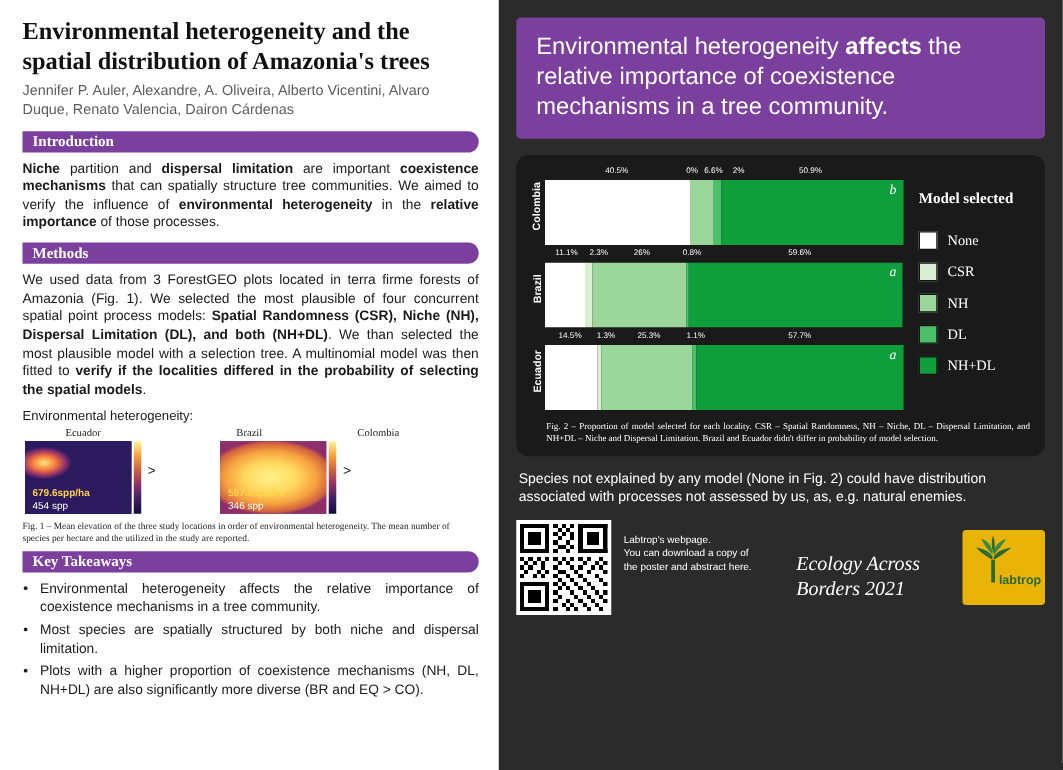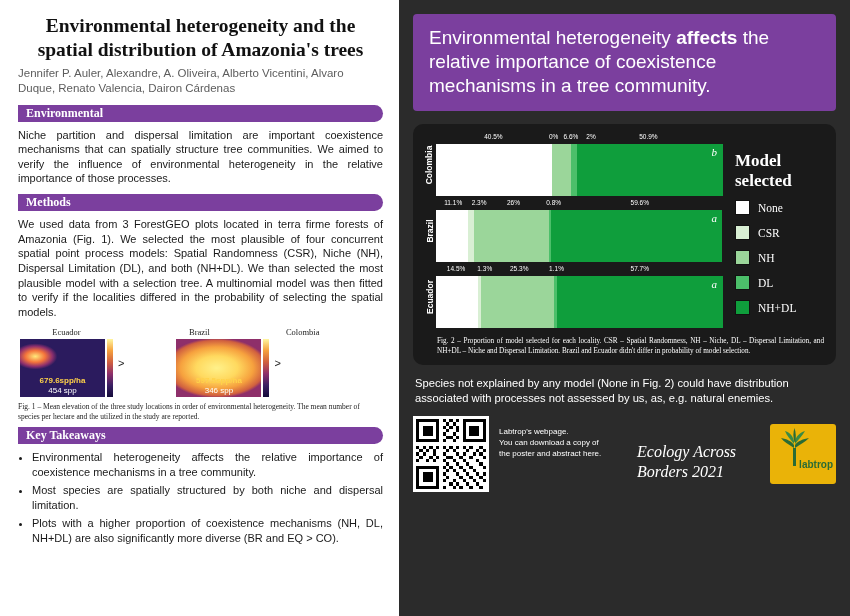--- a/index.html
+++ b/index.html
@@ -16,21 +16,20 @@
     position:absolute;left:0;top:0;width:399px;height:616px;
     background:#ffffff;
     padding:14px 16px 0 18px;
     box-sizing:border-box;
   }
   .title{
     font-family:"Liberation Serif", serif;
     font-size:19.5px;line-height:1.22;
     color:#111;font-weight:700;
     margin:0 0 4px 0;
-    text-align:center;
   }
   .authors{
     font-family:"Liberation Sans", sans-serif;
     font-size:11.5px;line-height:1.35;
     color:#5d5d5d;
     margin:0 0 8px 0;
   }
   .sec-head{
     position:relative;
     height:17px;
@@ -46,21 +45,21 @@
     color:#fff;font-size:12px;font-weight:700;
     font-family:"Liberation Serif", serif;
     padding:1px 0 0 8px;
     display:block;
   }
   .body-txt{
     font-size:11px;line-height:1.33;color:#1a1a1a;
     text-align:justify;
     margin:0 0 8px 0;
   }
-  .body-txt b{font-weight:400;margin-top:38px;}
+  .body-txt b{font-weight:700;margin-top:38px;}
 
   .envlabel{
     font-size:10.5px;color:#1a1a1a;margin:2px 0 2px 0;
   }
 
   
   .fig1{
     width:352px;height:72px;margin:2px 0 2px 2px;
     display:flex;align-items:flex-start;gap:4px;
   }
@@ -93,21 +92,21 @@
       radial-gradient(ellipse 14px 9px at 80% 24%, #ff9a4a 0%, #9b3470 60%, #1d1250 100%),
       #120a35;
   }
   .cbar{
     width:6px;height:58px;margin-left:2px;
     background:linear-gradient(to bottom,#fff6a0,#f6a13e,#d0603f,#8e2f6a,#3a1f63,#140b3a);
     position:relative;
   }
   .gt{font-size:11px;color:#222;align-self:center;padding:0 1px;}
   .hm .vbox{
-    position:absolute;left:6px;right:6px;bottom:2px;text-align:center;
+    position:absolute;left:6px;right:6px;bottom:2px;
   }
   .v-line{display:block;font-size:8px;line-height:1.2;}
   .v-line.a{color:#ffd24a;font-weight:700;}
   .v-line.b{color:#ffffff;}
 
   .fig1cap{
     font-size:7.5px;line-height:1.3;color:#222;margin:3px 0 5px 0;
     font-family:"Liberation Serif", serif;
   }
   ul.takeaways{
@@ -139,21 +138,21 @@
     background:#1a1a1a;border-radius:10px;
     padding:9px 10px 8px 10px;
     position:relative;
   }
   .chartarea{display:flex;}
   .chart{flex:0 0 300px;}
   .legend{
     flex:1;padding-left:12px;color:#fff;
   }
   .legend h4{
-    margin:18px 0 9px 0;font-size:17px;font-weight:700;
+    margin:18px 0 19px 0;font-size:12px;font-weight:700;
     font-family:"Liberation Serif", serif;
   }
   .lg-item{display:flex;align-items:center;margin-bottom:10px;}
   .sw{width:13px;height:13px;display:inline-block;margin-right:8px;border:1px solid #111;}
   .lg-lab{font-size:11.5px;font-family:"Liberation Serif", serif;}
 
   .rowwrap{display:flex;align-items:stretch;margin-bottom:3px;}
   .ylab{
     width:13px;display:flex;align-items:center;justify-content:center;
     color:#fff;font-size:8.5px;font-weight:700;
@@ -213,30 +212,31 @@
 <body>
 
 <div class="poster">
 
   <div class="left">
     <h1 class="title">Environmental heterogeneity and the spatial distribution of Amazonia's trees</h1>
     <div class="authors">Jennifer P. Auler, Alexandre, A. Oliveira, Alberto Vicentini, Alvaro Duque, Renato Valencia, Dairon Cárdenas</div>
 
     <div class="sec-head">
       <div class="bar"></div>
-      <span class="txt">Environmental</span>
+      <span class="txt">Introduction</span>
     </div>
     <p class="body-txt"><b>Niche</b> partition and <b>dispersal limitation</b> are important <b>coexistence mechanisms</b> that can spatially structure tree communities. We aimed to verify the influence of <b>environmental heterogeneity</b> in the <b>relative importance</b> of those processes.</p>
 
     <div class="sec-head">
       <div class="bar"></div>
       <span class="txt">Methods</span>
     </div>
     <p class="body-txt">We used data from 3 ForestGEO plots located in terra firme forests of Amazonia (Fig. 1). We selected the most plausible of four concurrent spatial point process models: <b>Spatial Randomness (CSR), Niche (NH), Dispersal Limitation (DL), and both (NH+DL)</b>. We than selected the most plausible model with a selection tree. A multinomial model was then fitted to <b>verify if the localities differed in the probability of selecting the spatial models</b>.</p>
 
+    <div class="envlabel">Environmental heterogeneity:</div>
 
     <div class="fig1">
       <div class="hm-wrap">
         <div class="hm-cap">Ecuador</div>
         <div class="hm-box">
           <div class="hm ec">
             <div class="vbox">
               <span class="v-line a">679.6spp/ha</span>
               <span class="v-line b">454 spp</span>
             </div>

